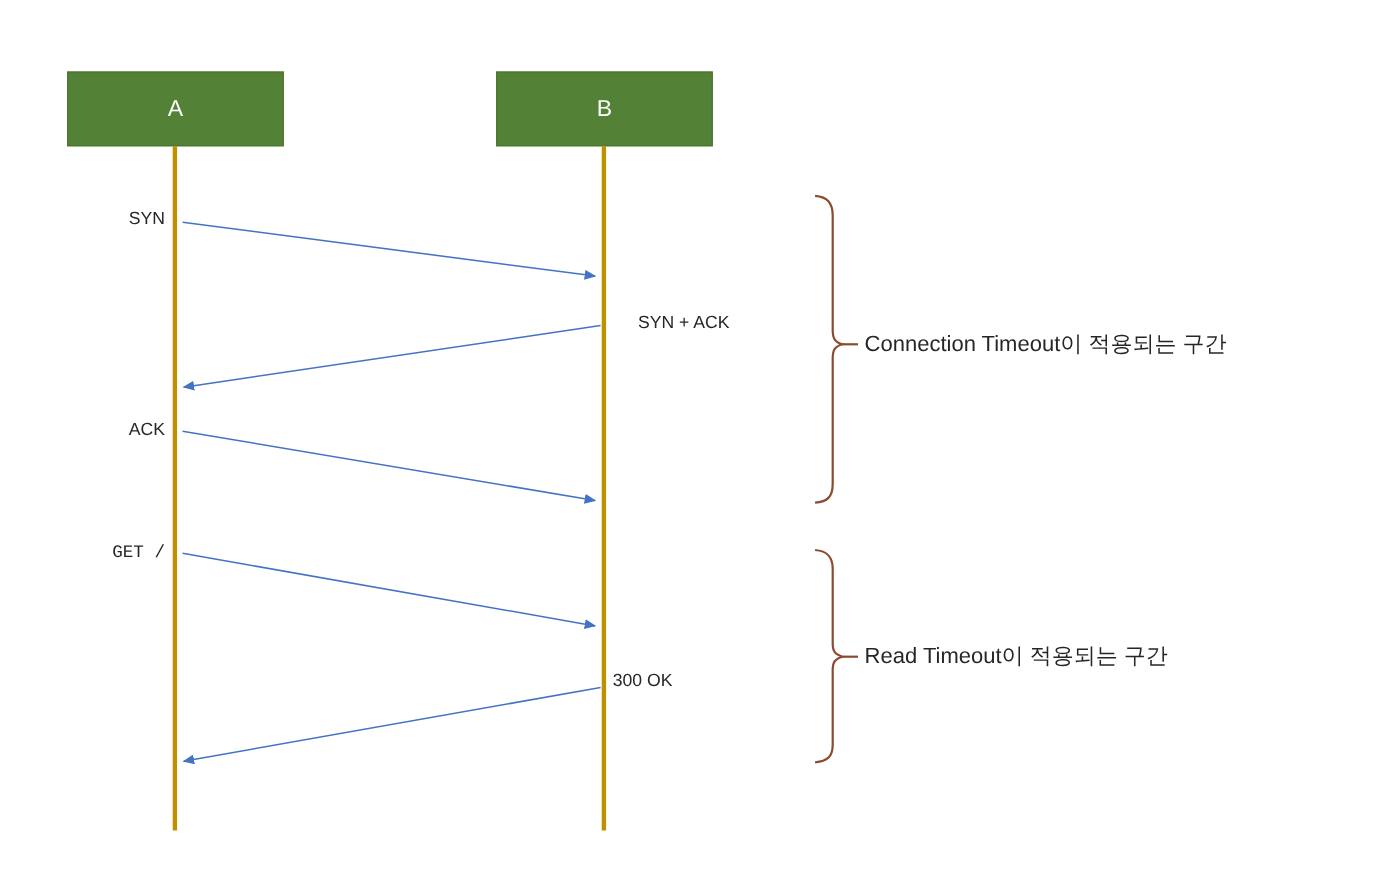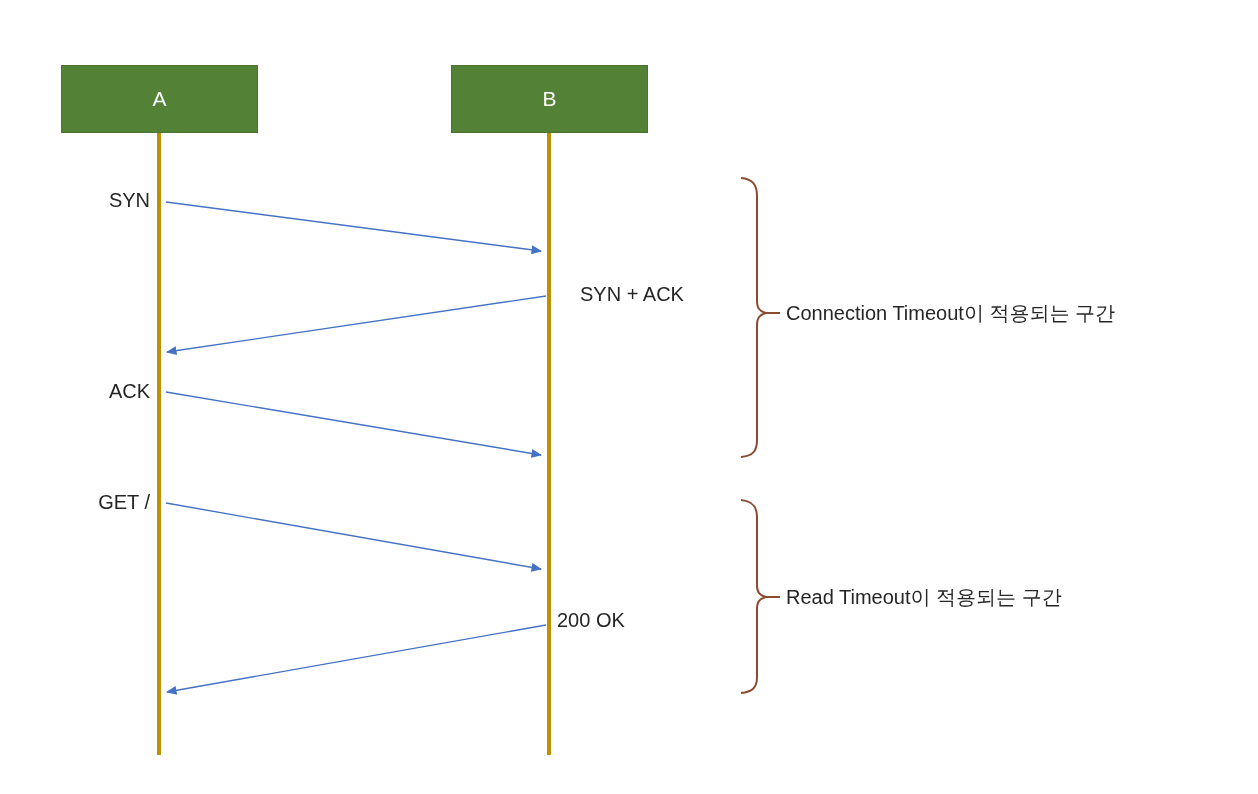--- a/index.html
+++ b/index.html
@@ -41,29 +41,29 @@
     position: absolute;
     width: 4px;
     top: 133px;
     height: 622px;
     background: #BF9000;
   }
   .lifeline-a { left: 157px; }
   .lifeline-b { left: 547px; }
   .msg-label {
     position: absolute;
-    font-size: 20px;
+    font-size: 16px;
     color: #262626;
     white-space: nowrap;
     line-height: 26px;
   }
   .label-right { text-align: right; }
   .label-syn     { right: 1108px; top: 187px; }
   .label-ack     { right: 1108px; top: 378px; margin-left: 40px; }
-  .label-get     { right: 1108px; top: 489px; }
+  .label-get     { right: 1108px; top: 489px; font-family: Liberation Mono, monospace; }
   .label-synack  { left: 580px;  top: 281px; }
   .label-200ok   { left: 557px;  top: 607px; }
   .annotation {
     position: absolute;
     left: 786px;
     font-size: 20px;
     color: #262626;
     white-space: nowrap;
     line-height: 26px;
   }
@@ -108,18 +108,18 @@
     <span>B</span>
   </div>
 
   <div class="lifeline lifeline-a"></div>
   <div class="lifeline lifeline-b"></div>
 
   <div class="msg-label label-right label-syn">SYN</div>
   <div class="msg-label label-synack">SYN + ACK</div>
   <div class="msg-label label-right label-ack">ACK</div>
   <div class="msg-label label-right label-get">GET /</div>
-  <div class="msg-label label-200ok">200 OK</div>
+  <div class="msg-label label-200ok">300 OK</div>
 
   <div class="annotation annotation-1">Connection Timeout이 적용되는 구간</div>
   <div class="annotation annotation-2">Read Timeout이 적용되는 구간</div>
 
 </div>
 
 </body></html>

